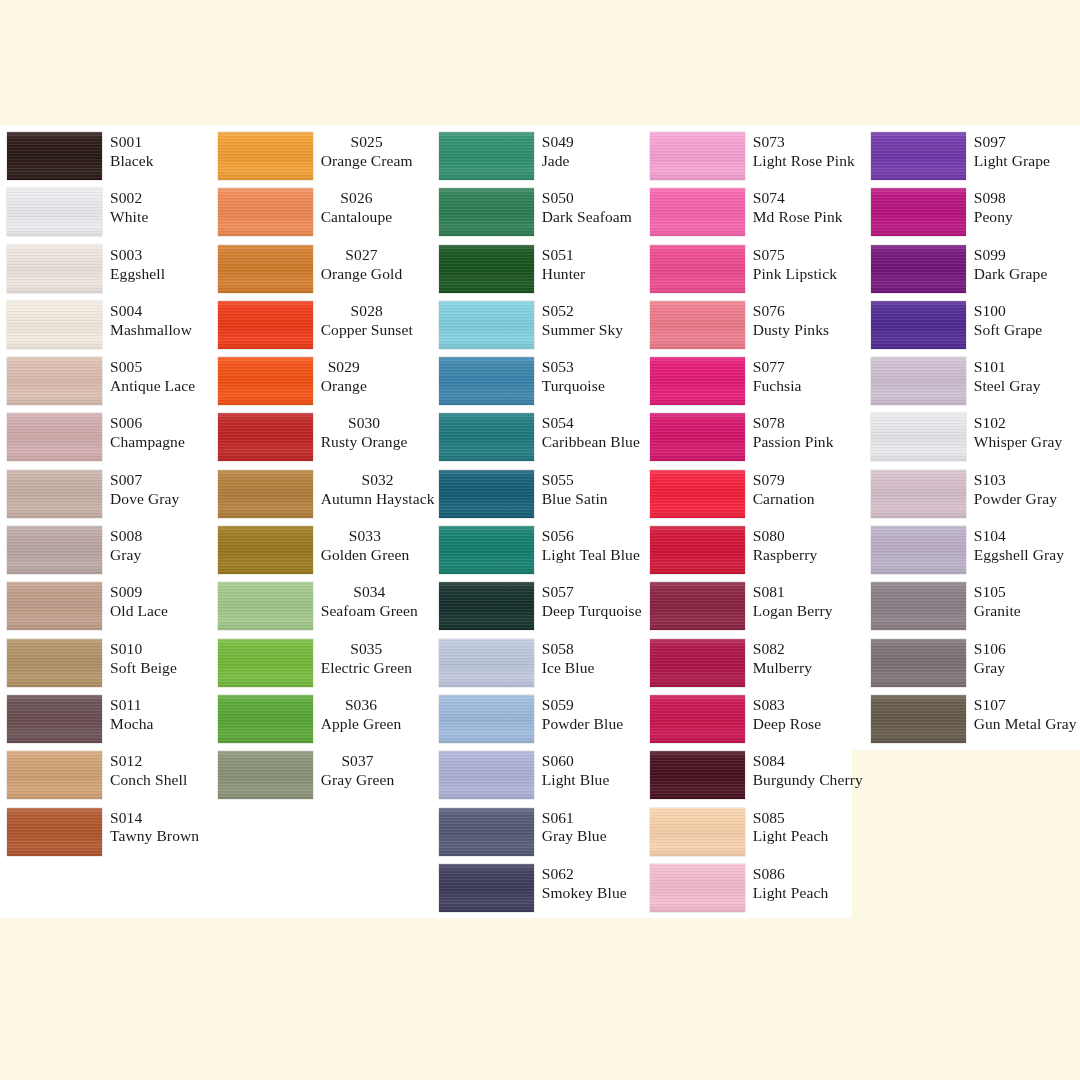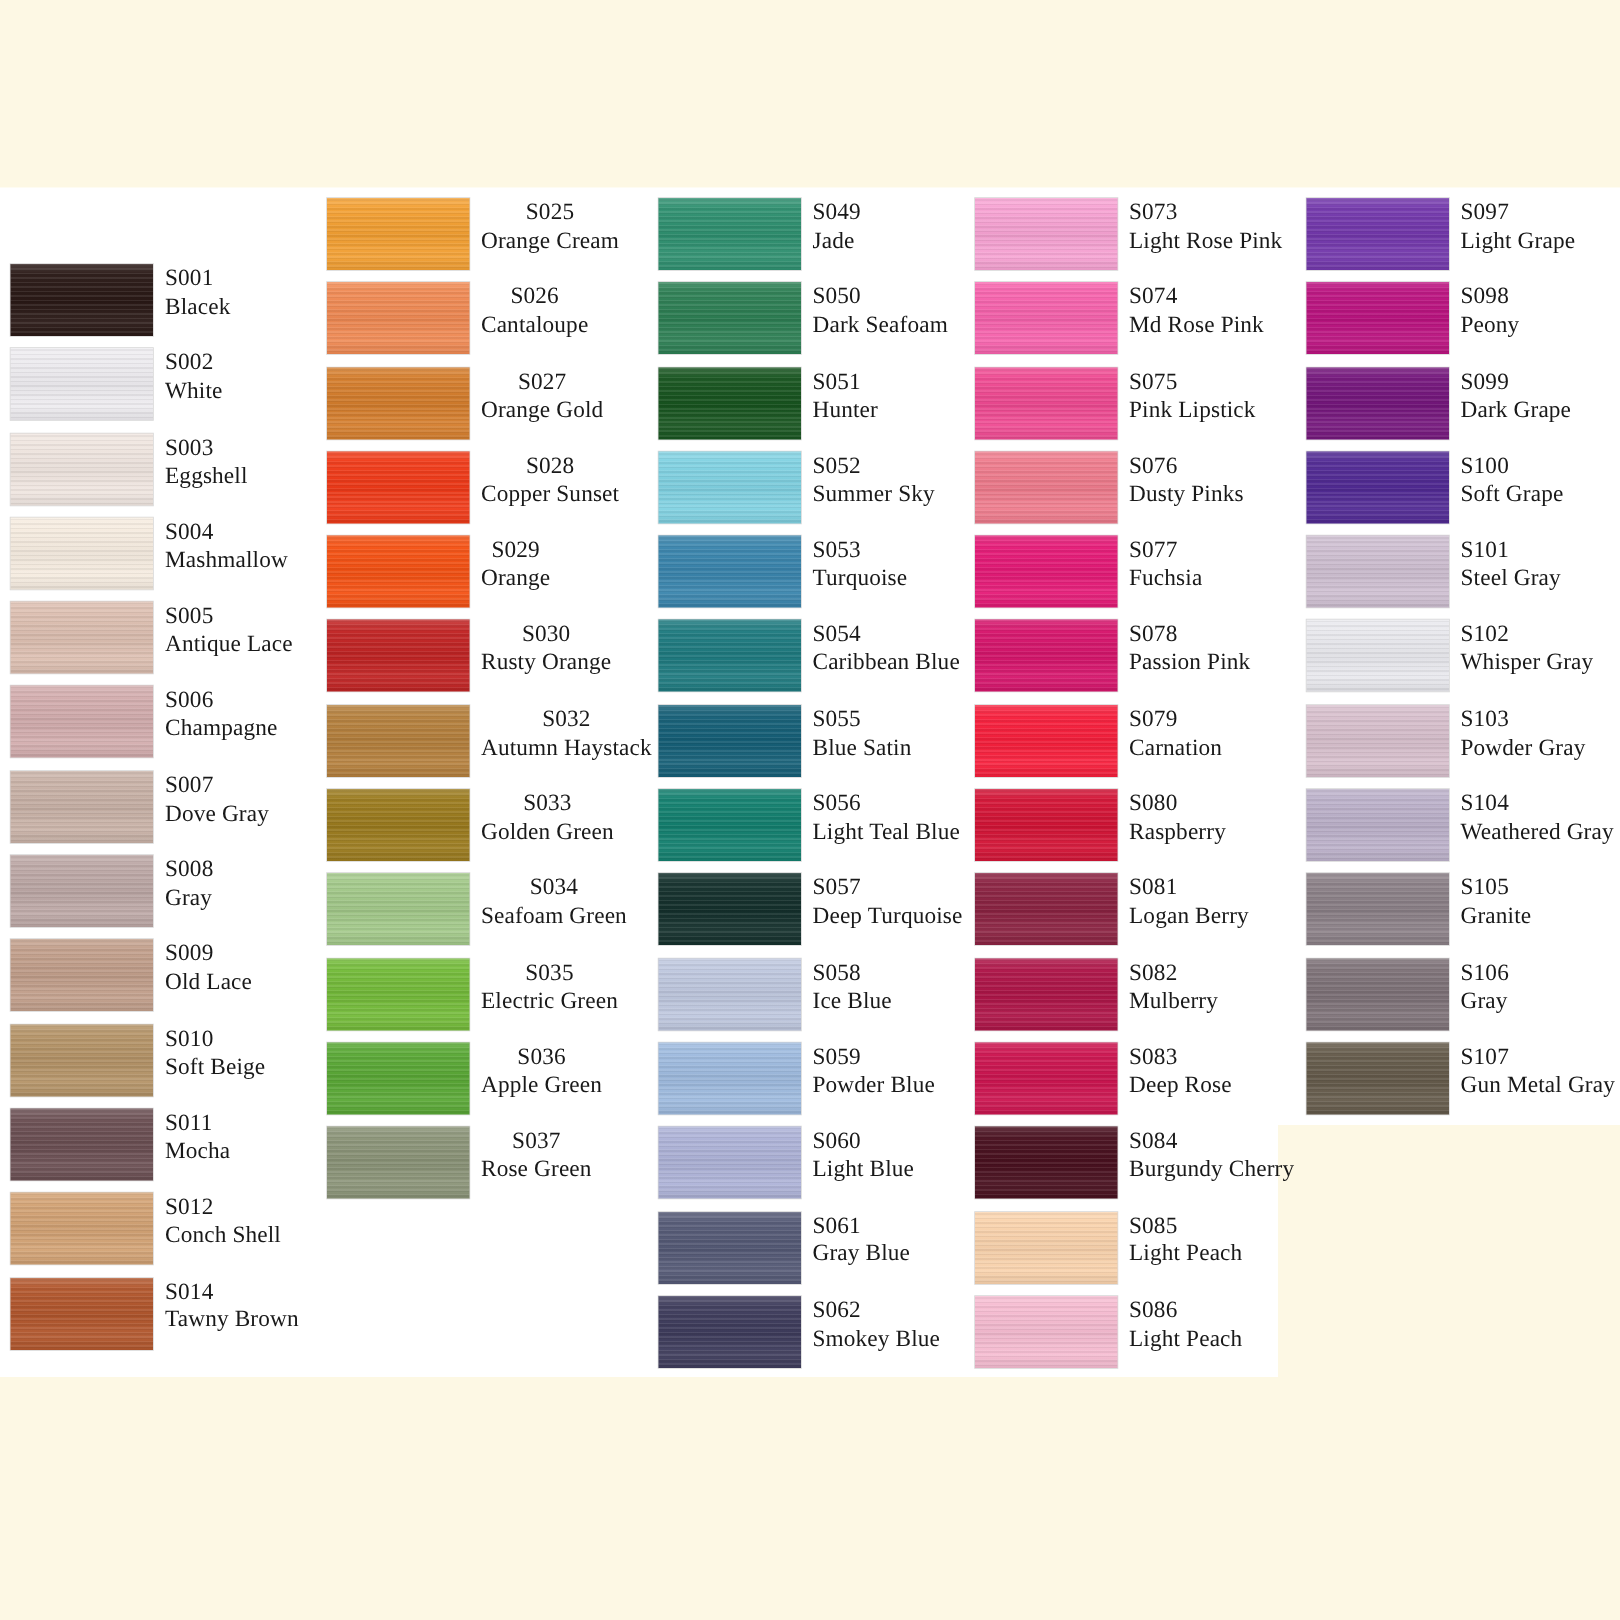--- a/index.html
+++ b/index.html
@@ -50,21 +50,21 @@
     display: flex;
     flex-direction: row;
   }
 
   .swatch-column {
     width: 213px;
     display: flex;
     flex-direction: column;
     padding-top: 7px;
   }
-  .swatch-column:nth-child(1) { padding-left: 7px; margin-top: 44px; }
+  .swatch-column:nth-child(1) { padding-left: 7px; }
   .swatch-column:nth-child(2) { padding-left: 8px; text-align: center; }
   .swatch-column:nth-child(3) { padding-left: 8px; }
   .swatch-column:nth-child(4) { padding-left: 8px; }
   .swatch-column:nth-child(5) { padding-left: 8px; width: 220px; }
 
   .swatch-row {
     display: flex;
     flex-direction: row;
     align-items: flex-start;
     height: 56.3px;
@@ -303,21 +303,21 @@
           <div class="chip" style="background: rgb(90, 168, 54);"></div>
           <div class="labels">
             <div class="code">S036</div>
             <div class="cname">Apple Green</div>
           </div>
         </div>
         <div class="swatch-row">
           <div class="chip" style="background: rgb(139, 148, 120);"></div>
           <div class="labels">
             <div class="code">S037</div>
-            <div class="cname">Rose Green</div>
+            <div class="cname">Gray Green</div>
           </div>
         </div>
       </div>
       <div class="swatch-column">
         <div class="swatch-row">
           <div class="chip" style="background: rgb(47, 144, 112);"></div>
           <div class="labels">
             <div class="code">S049</div>
             <div class="cname">Jade</div>
           </div>
@@ -561,21 +561,21 @@
           <div class="chip" style="background: rgb(216, 192, 205);"></div>
           <div class="labels">
             <div class="code">S103</div>
             <div class="cname">Powder Gray</div>
           </div>
         </div>
         <div class="swatch-row">
           <div class="chip" style="background: rgb(188, 177, 202);"></div>
           <div class="labels">
             <div class="code">S104</div>
-            <div class="cname">Weathered Gray</div>
+            <div class="cname">Eggshell Gray</div>
           </div>
         </div>
         <div class="swatch-row">
           <div class="chip" style="background: rgb(139, 128, 135);"></div>
           <div class="labels">
             <div class="code">S105</div>
             <div class="cname">Granite</div>
           </div>
         </div>
         <div class="swatch-row">

